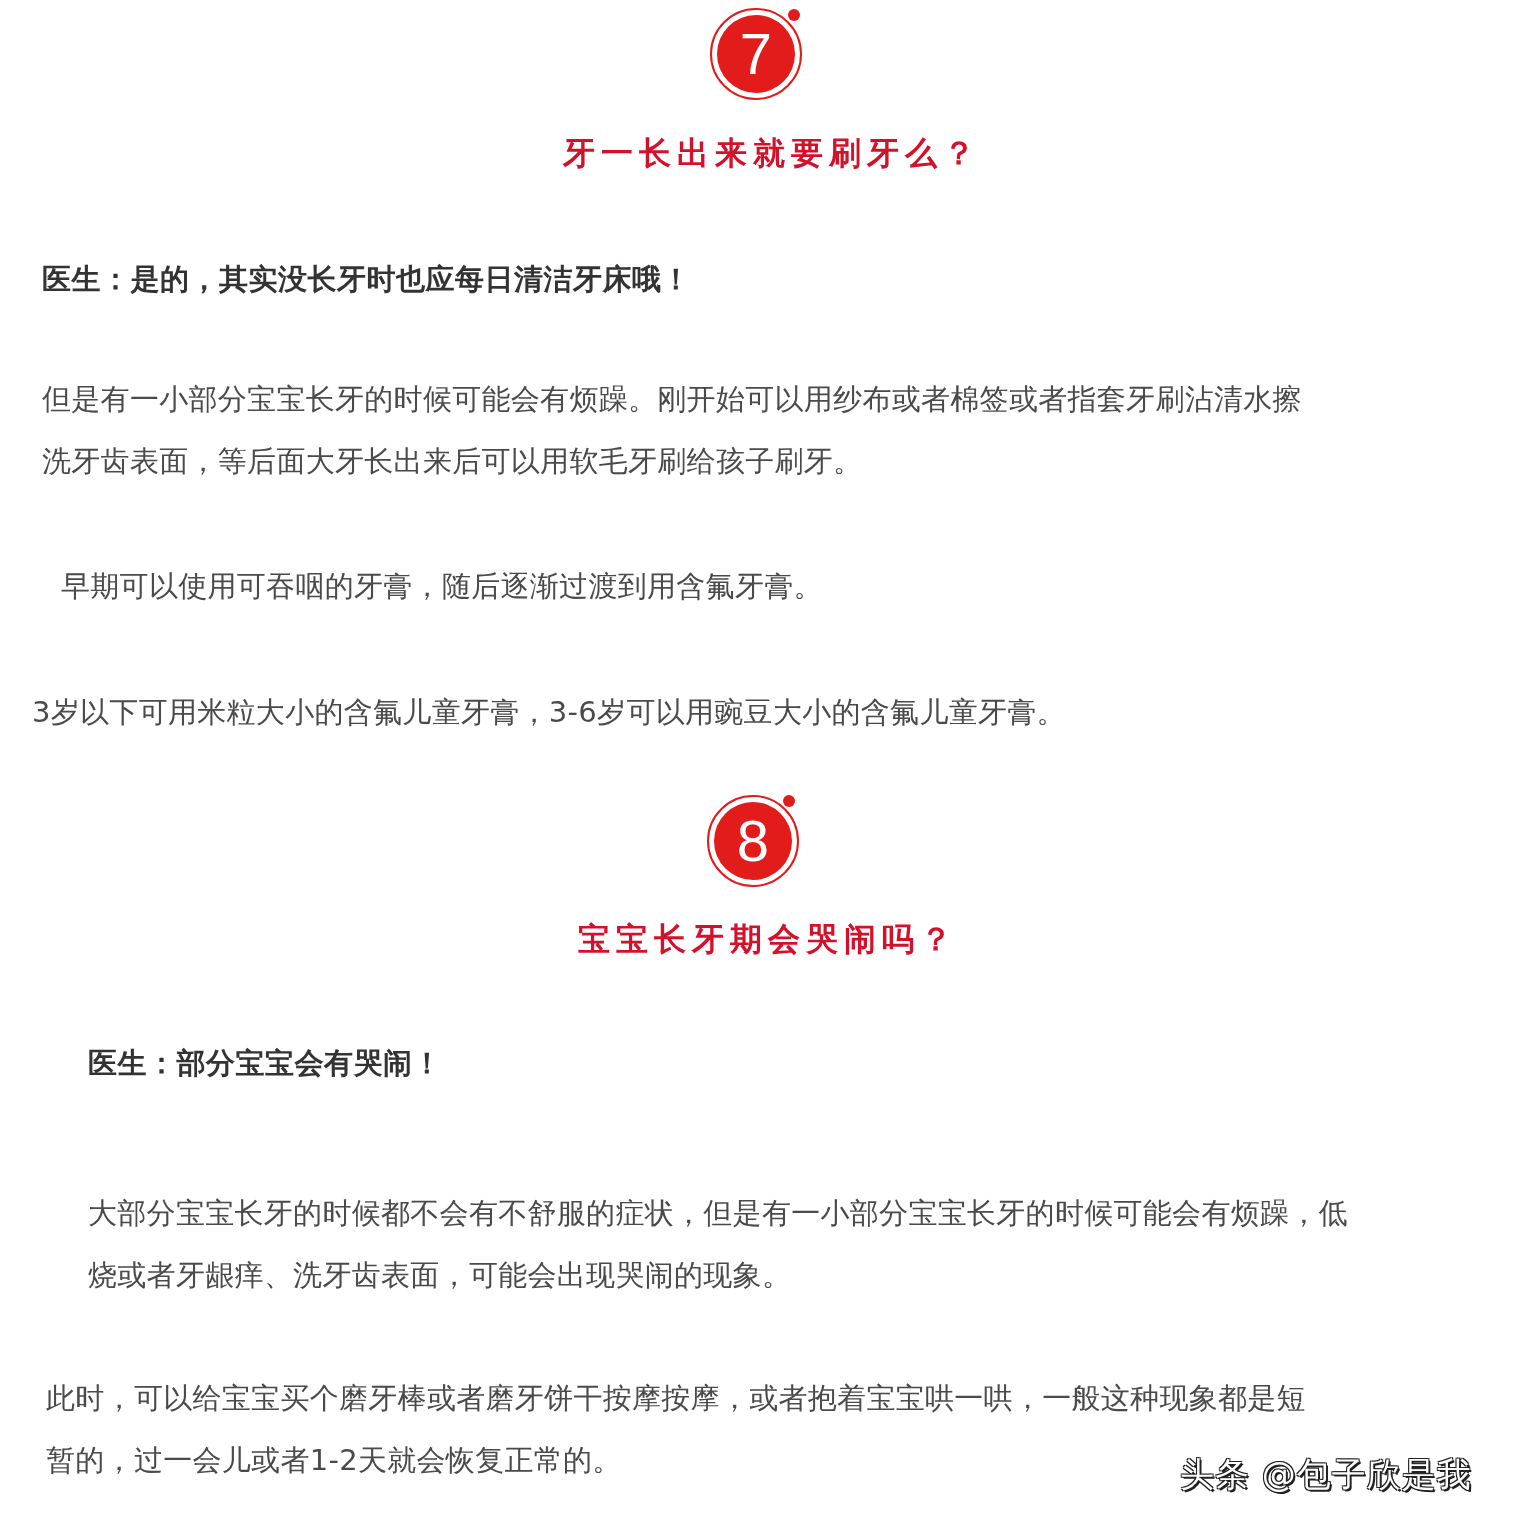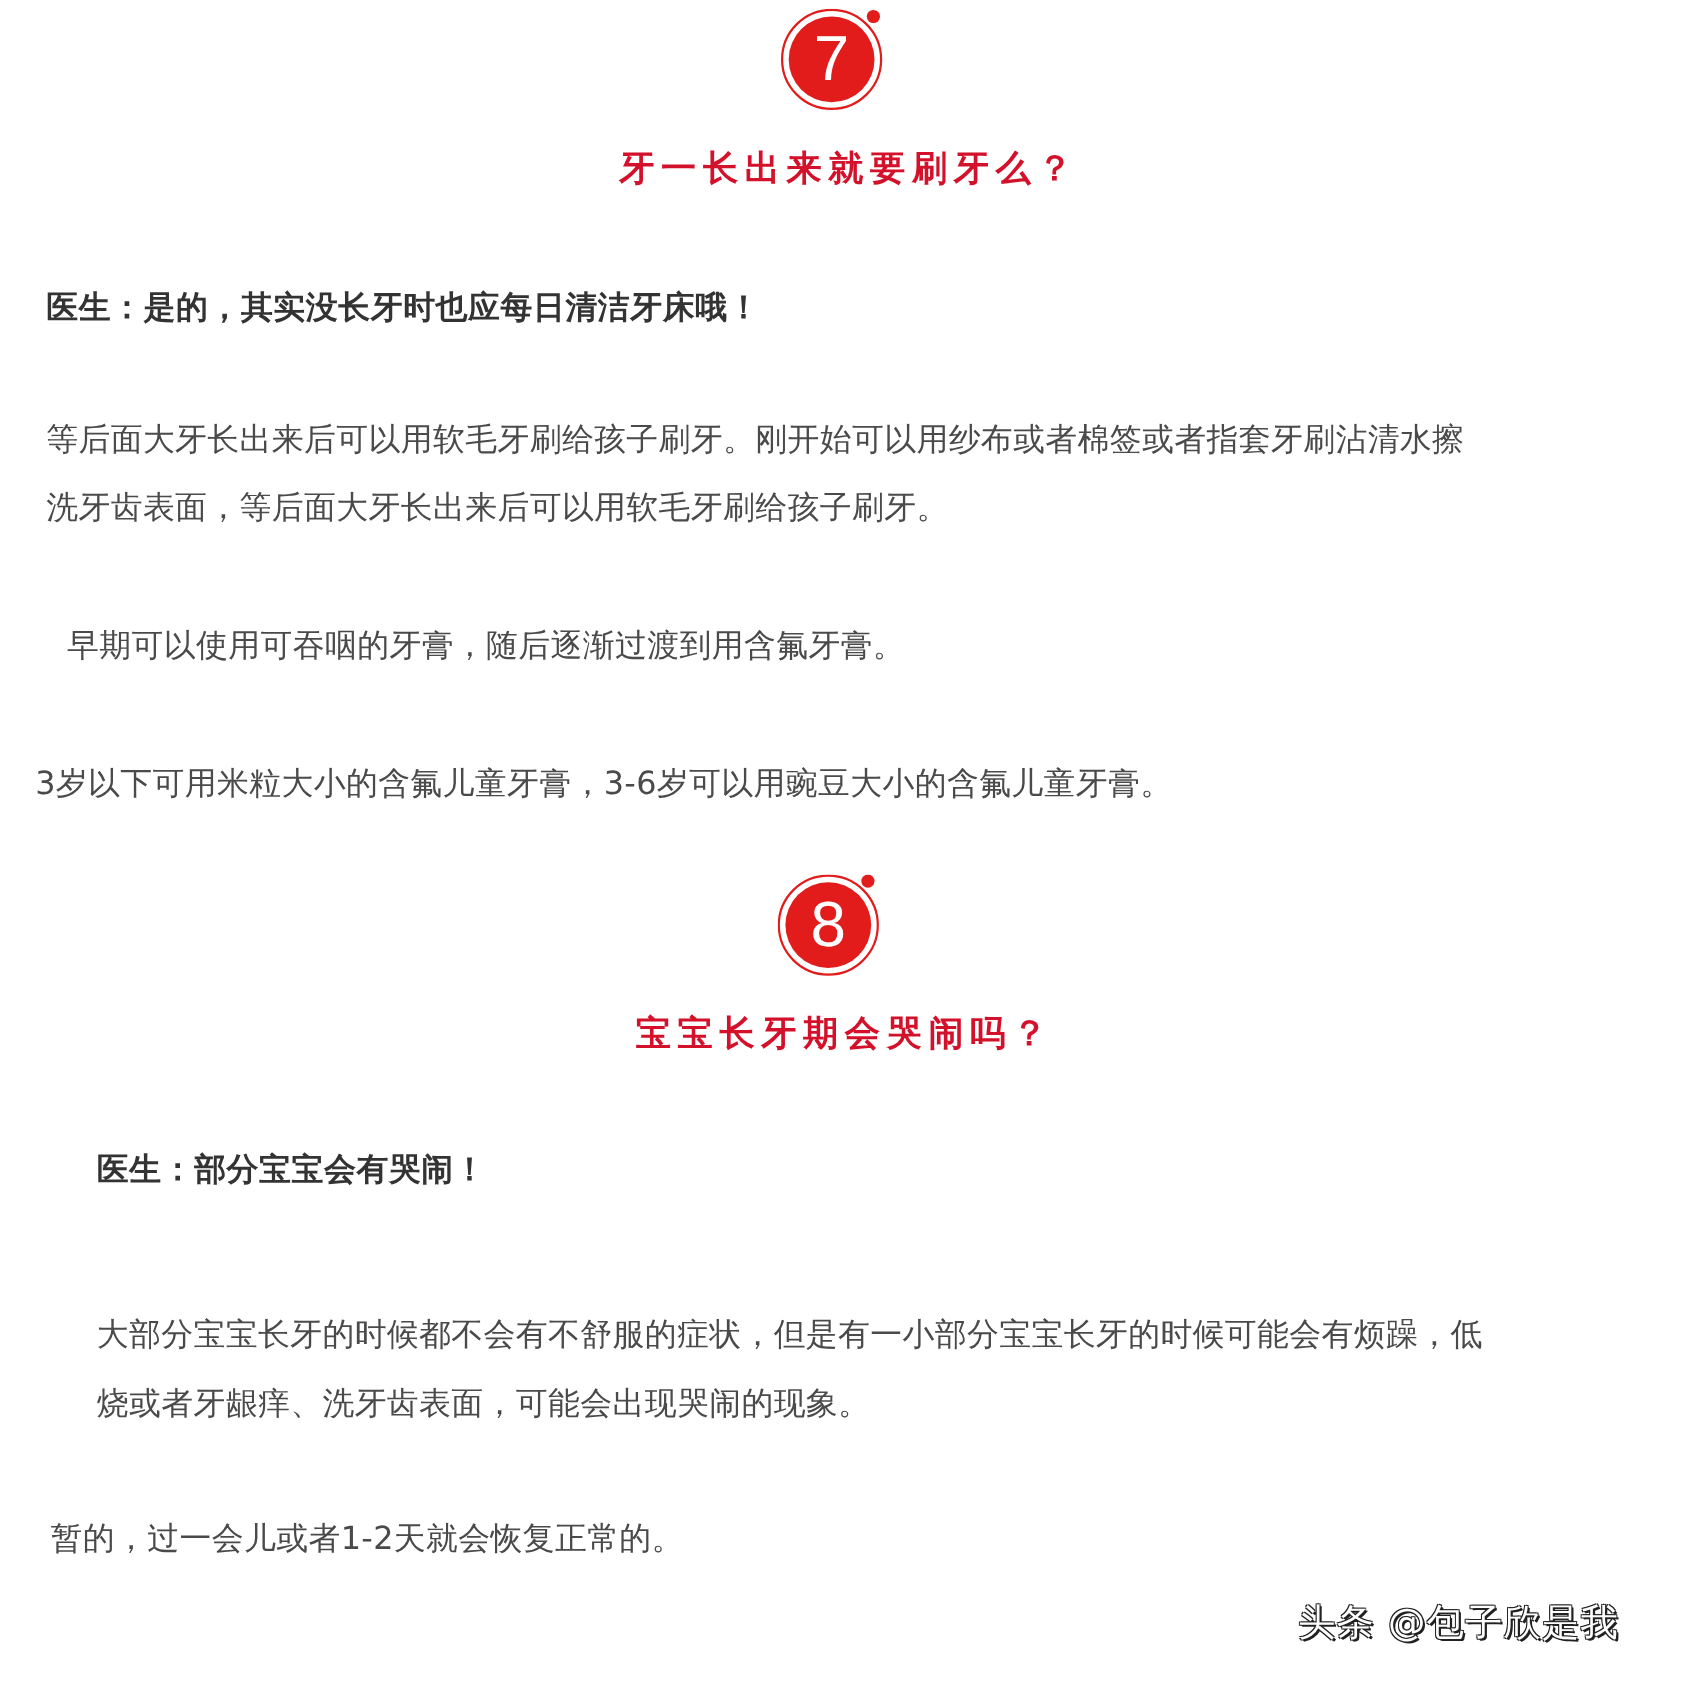--- a/index.html
+++ b/index.html
@@ -91,21 +91,21 @@
     <circle cx="96" cy="-3" r="2.5" fill="#e21b1b"></circle>
   </svg>
   <div class="badge-num">7</div>
 </div>
 
 <div class="section-title" style="top:132px; left:4px;">牙一长出来就要刷牙么？</div>
 
 <div class="doctor-line" style="left:42px; top:260px;">医生：是的，其实没长牙时也应每日清洁牙床哦！</div>
 
 <div class="para" style="left:42px; top:368px;">
-  <span class="line">等后面大牙长出来后可以用软毛牙刷给孩子刷牙。刚开始可以用纱布或者棉签或者指套牙刷沾清水擦</span>
+  <span class="line">但是有一小部分宝宝长牙的时候可能会有烦躁。刚开始可以用纱布或者棉签或者指套牙刷沾清水擦</span>
   <span class="line">洗牙齿表面，等后面大牙长出来后可以用软毛牙刷给孩子刷牙。</span>
 </div>
 
 <div class="para" style="left:42px; top:555px;margin-left:19px;">
   <span class="line">早期可以使用可吞咽的牙膏，随后逐渐过渡到用含氟牙膏。</span>
 </div>
 
 <div class="para" style="left:32px; top:681px;">
   <span class="line">3岁以下可用米粒大小的含氟儿童牙膏，3-6岁可以用豌豆大小的含氟儿童牙膏。</span>
 </div>
@@ -123,16 +123,17 @@
 <div class="section-title" style="top:918px; left:0px;">宝宝长牙期会哭闹吗？</div>
 
 <div class="doctor-line" style="left:46px; top:1044px;margin-left:42px;">医生：部分宝宝会有哭闹！</div>
 
 <div class="para" style="left:46px; top:1182px;margin-left:42px;">
   <span class="line">大部分宝宝长牙的时候都不会有不舒服的症状，但是有一小部分宝宝长牙的时候可能会有烦躁，低</span>
   <span class="line">烧或者牙龈痒、洗牙齿表面，可能会出现哭闹的现象。</span>
 </div>
 
 <div class="para" style="left:46px; top:1367px;">
+  <span class="line">此时，可以给宝宝买个磨牙棒或者磨牙饼干按摩按摩，或者抱着宝宝哄一哄，一般这种现象都是短</span>
   <span class="line">暂的，过一会儿或者1-2天就会恢复正常的。</span>
 </div>
 
 <div class="watermark">头条 @包子欣是我</div>
 
 </body></html>

